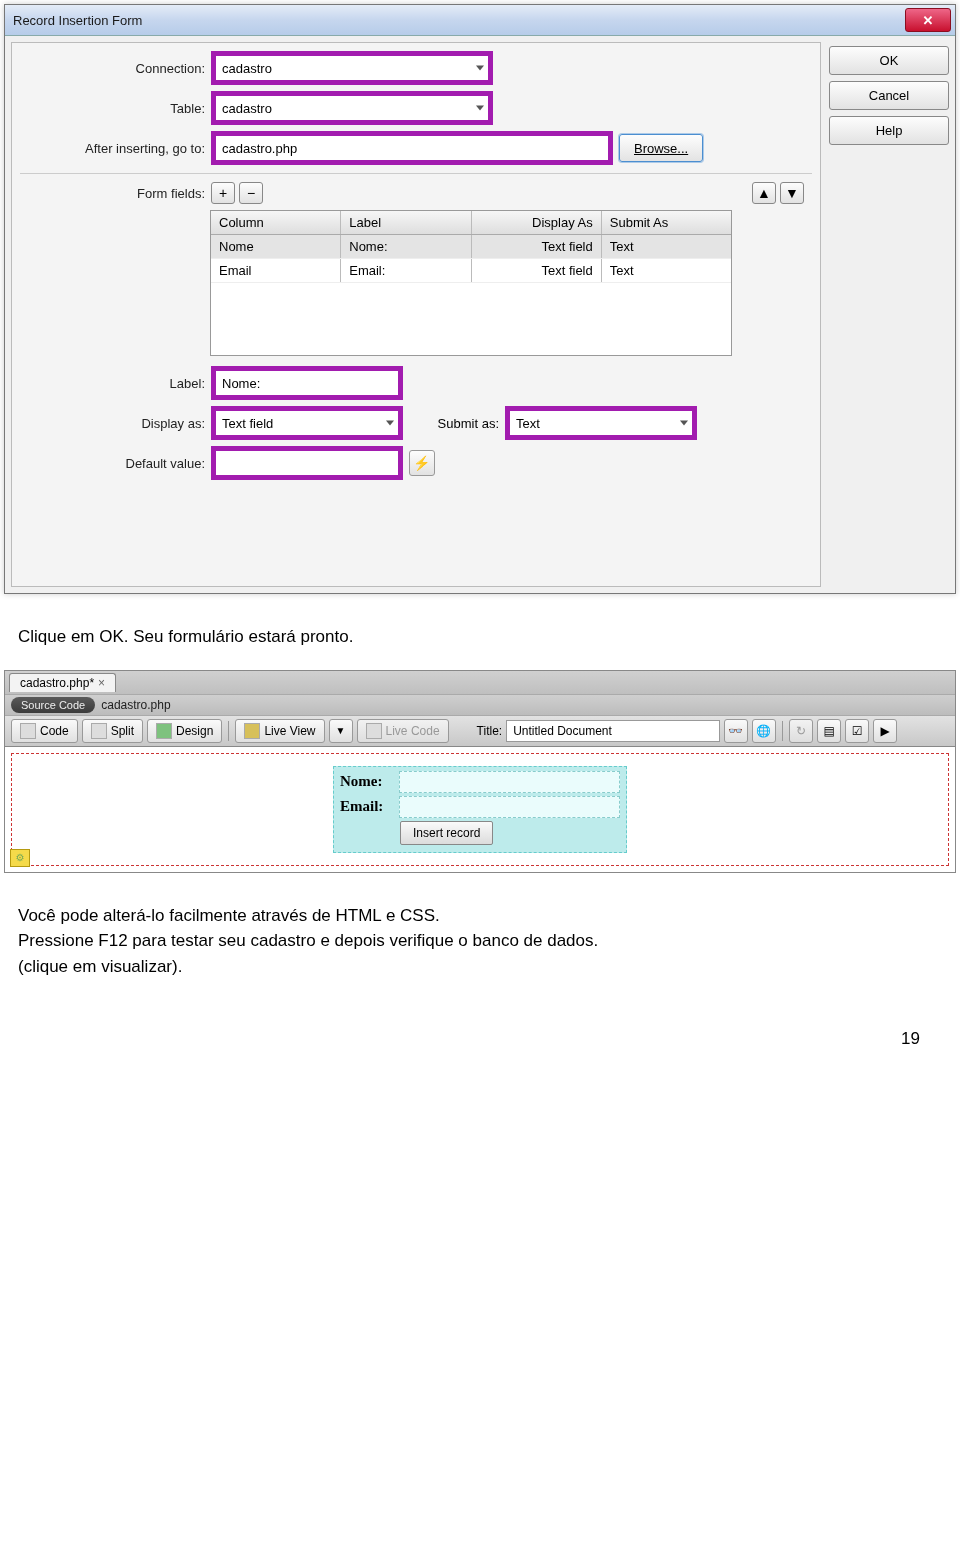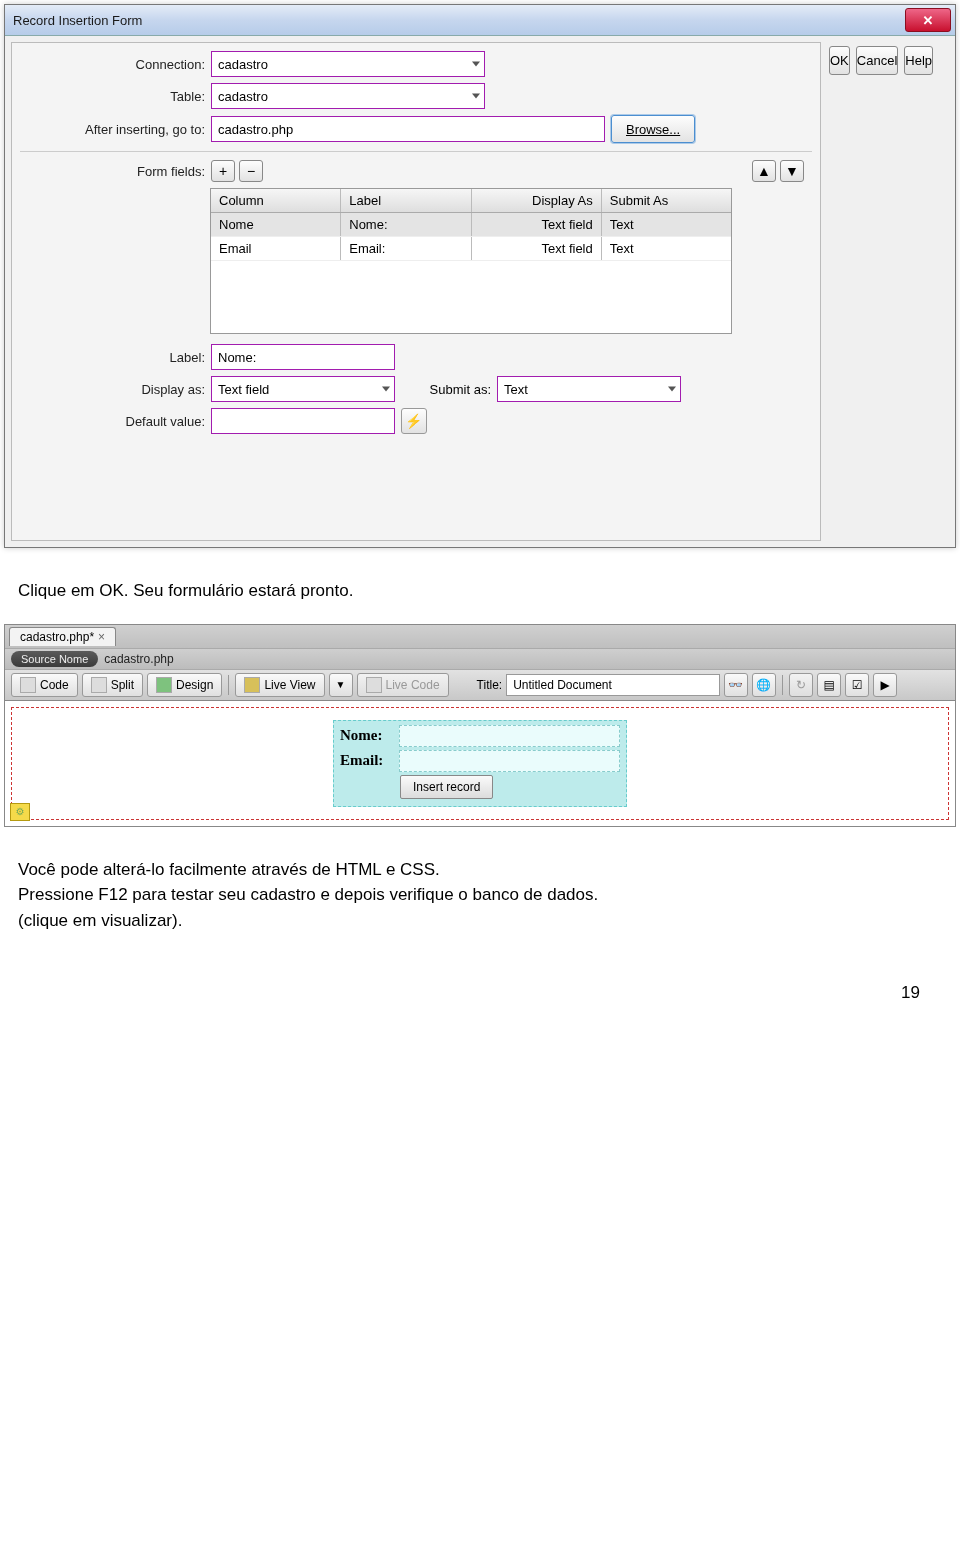--- a/index.html
+++ b/index.html
@@ -52,21 +52,21 @@
   .dlg-main {
     flex: 1;
     border: 1px solid #bbb;
     background: #f4f4f4;
     padding: 8px 8px 100px 8px;
     position: relative;
   }
   .right-col {
     width: 120px;
     display: flex;
-    flex-direction: row;
+    flex-direction: column;
     gap: 6px;
     padding-top: 4px;
   }
   .winbtn {
     height: 27px;
     border: 1px solid #888;
     background: linear-gradient(#fdfdfd, #e2e2e2);
     border-radius: 3px;
     font-size: 13px;
     cursor: pointer;
@@ -81,21 +81,21 @@
     gap: 6px;
   }
   .row .lbl {
     width: 185px;
     text-align: right;
     font-size: 13px;
     color: #222;
   }
   .combo, .txt {
     height: 24px;
-    border: 1px solid #a21caf;
+    border: 5px solid #a21caf;
     background: #fff;
     padding: 0 6px;
     font-size: 13px;
     display: flex;
     align-items: center;
     position: relative;
   }
   .combo { width: 260px; }
   .combo .arrow {
     position: absolute;
@@ -416,21 +416,21 @@
 </div>
 
 <div class="dwpanel">
   <div class="dwtab-row">
     <div class="dwtab">
       <span>cadastro.php*</span>
       <span style="color:#666;">×</span>
     </div>
   </div>
   <div class="dw-row2">
-    <div class="pill">Source Nome</div>
+    <div class="pill">Source Code</div>
     <div style="color:#222;">cadastro.php</div>
   </div>
   <div class="dw-toolbar">
     <div class="tbtn">
         <span class="mini"></span>
         <span>Code</span>
       </div>
     <div class="tbtn">
         <span class="mini"></span>
         <span>Split</span>

